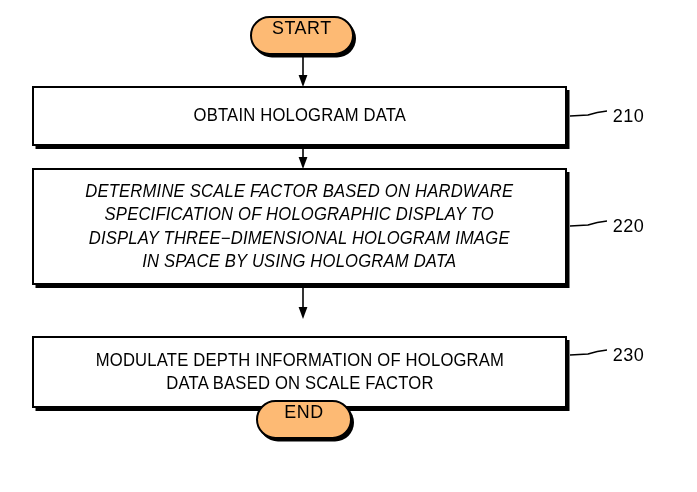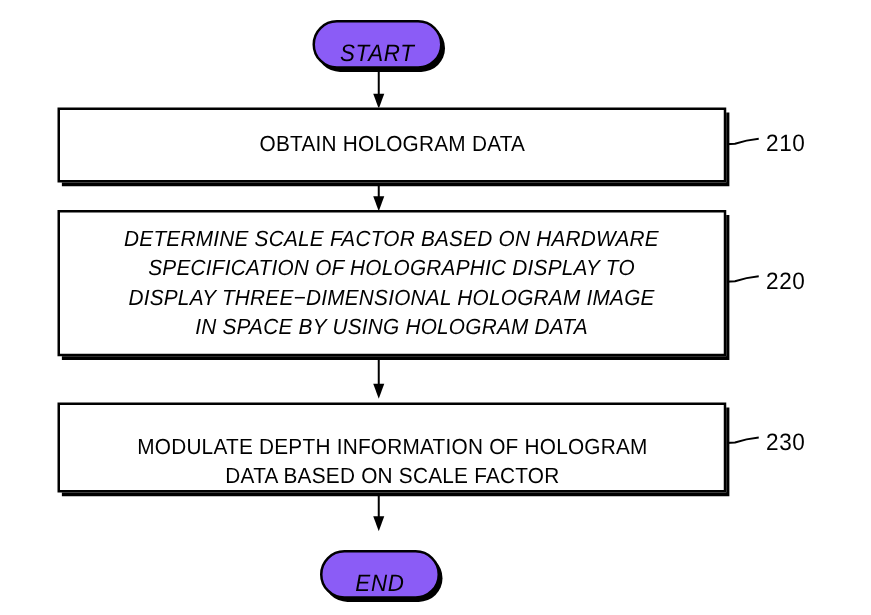--- a/index.html
+++ b/index.html
@@ -23,62 +23,60 @@
     width: 697px;
     height: 492px;
   }
 
   
   .terminator {
     position: absolute;
     box-sizing: border-box;
     border: 2.5px solid #000;
     border-radius: 999px;
-    background: #8b5cf6;
+    background: #fdba74;
     display: flex;
-    align-items: flex-end;
+    align-items: flex-start;
     justify-content: center;
     box-shadow: 2.5px 3px 0 -0.5px #000;
-    font-style: italic;
   }
   .terminator span {
     font-size: 19px;
     letter-spacing: 0.6px;
     line-height: 1;
     white-space: nowrap;
     transform: scaleX(0.94);
   }
 
   #node-start { left: 250px; top: 16px;  width: 104px; height: 39px; }
-  #node-end   { left: 256px; top: 440px; width: 96px;  height: 39px; }
+  #node-end   { left: 256px; top: 400px; width: 96px;  height: 39px; }
 
   
   .process {
     position: absolute;
     box-sizing: border-box;
     border: 2.5px solid #000;
     background: #fff;
     display: flex;
     align-items: center;
     justify-content: center;
     text-align: center;
     box-shadow: 3px 3.5px 0 -0.5px #000;
-    margin-left: 14px;
   }
   .process .body {
     font-size: 17.5px;
     line-height: 1.32;
     letter-spacing: 0.2px;
     transform: scaleX(0.95);
     white-space: pre-line;
   }
 
   #node-210 { left: 32px; top: 86px;  width: 535px; height: 60px; }
   #node-220 { left: 32px; top: 168px; width: 535px; height: 117px; font-style: italic; }
-  #node-230 { left: 32px; top: 322px; width: 535px; height: 72px; align-items: flex-end; }
+  #node-230 { left: 32px; top: 336px; width: 535px; height: 72px; }
 
   
   .ref-label {
     position: absolute;
     font-size: 19px;
     letter-spacing: 0.5px;
     line-height: 1;
     white-space: nowrap;
     transform: scaleX(0.95);
   }

